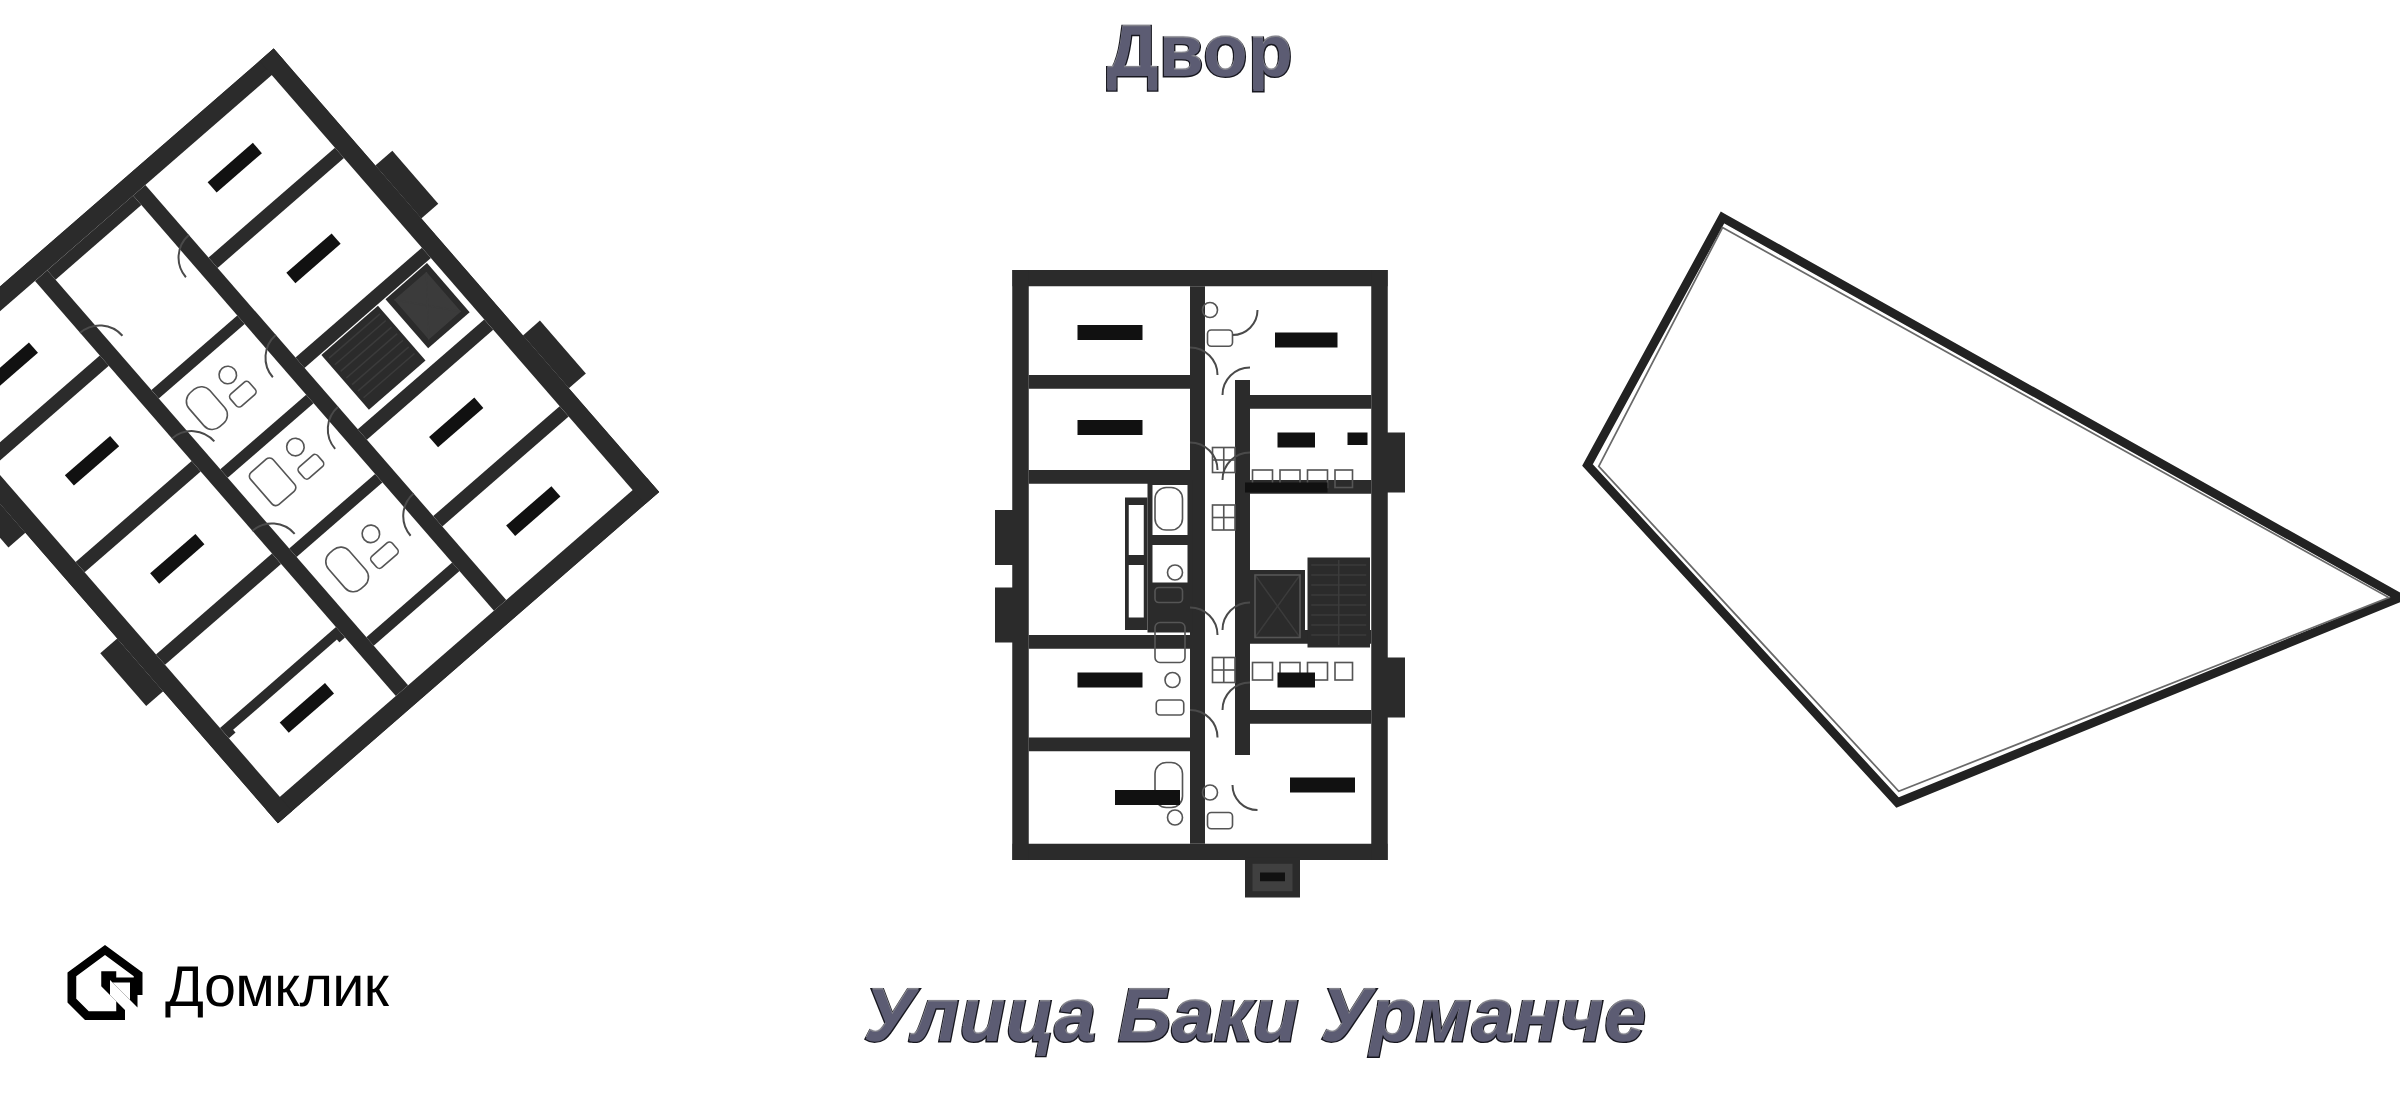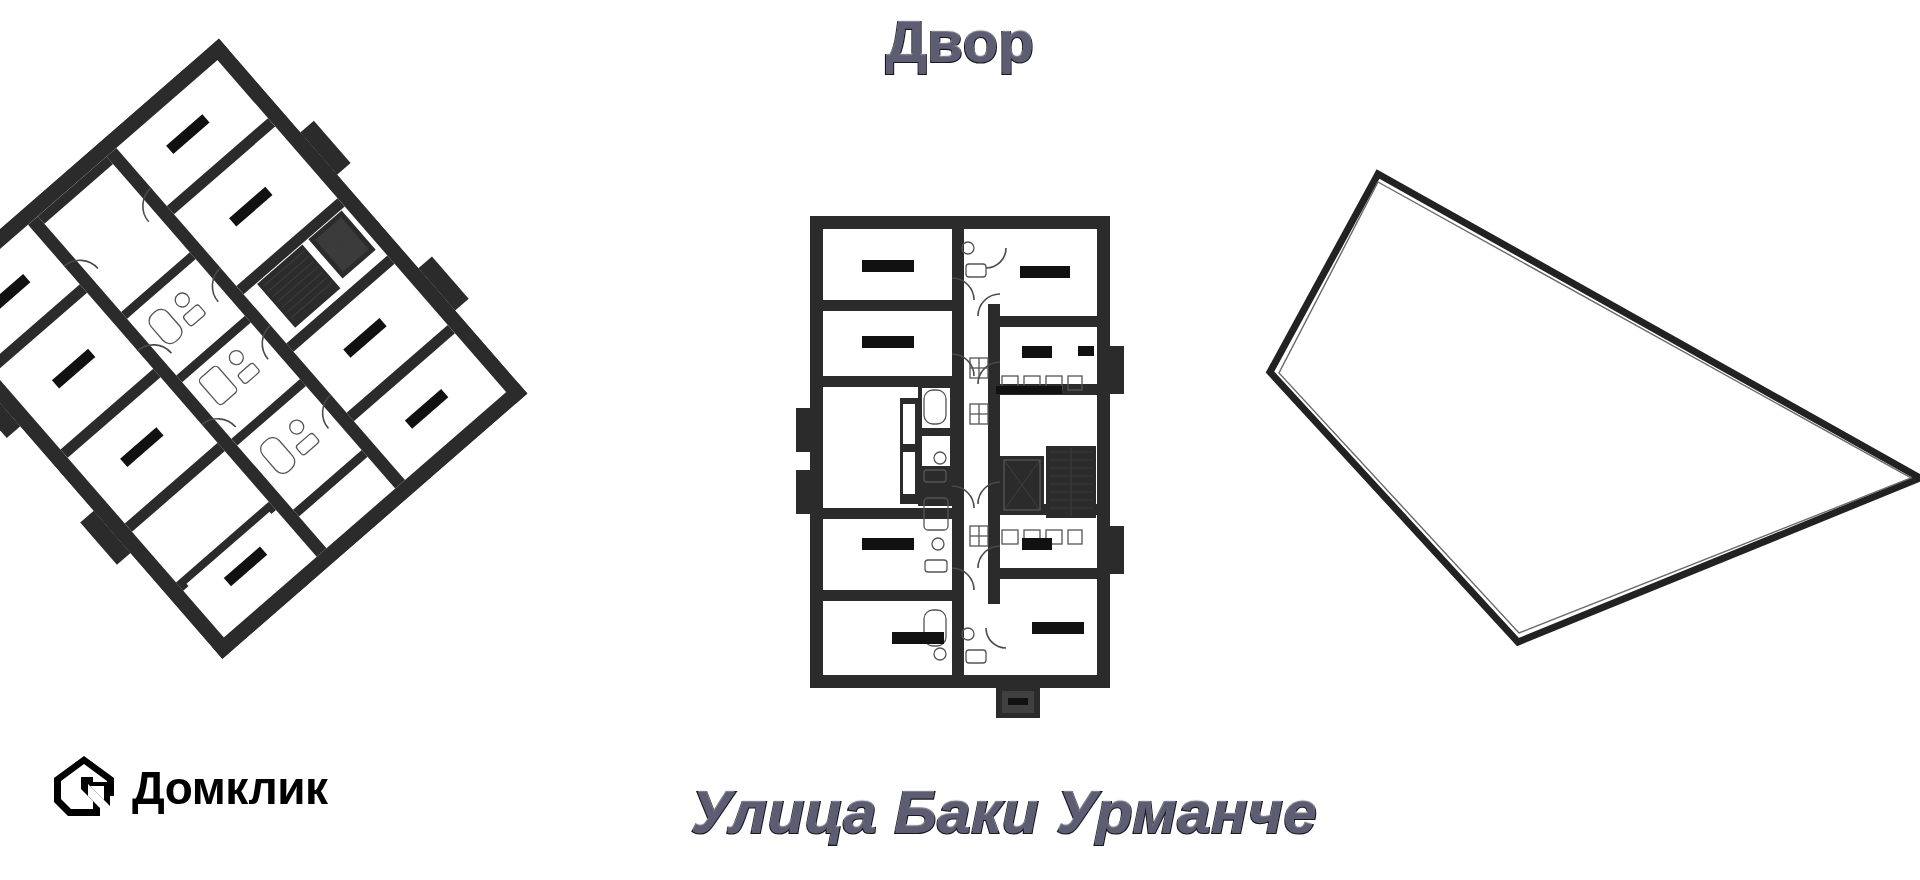--- a/index.html
+++ b/index.html
@@ -18,21 +18,21 @@
     -webkit-text-stroke:2.2px #17171f;
     paint-order:stroke fill;
     text-shadow:0 -2px 0 rgba(220,220,228,.55);
   }
   #label-yard{left:50%;transform:translateX(-50%);top:8px;font-size:58px;}
   #label-street{left:52.3%;transform:translateX(-50%);top:778px;font-size:60px;font-style:italic;}
 
   
   #watermark{position:absolute;left:48px;top:750px;display:flex;align-items:center;gap:12px;}
   #watermark .wm-text{
-    font-size:46px;font-weight:bold;color:#000;
+    font-size:46px;font-weight:normal;color:#000;
     -webkit-text-stroke:4px #ffffff;paint-order:stroke fill;
     letter-spacing:-0.5px;
   }
 
   
   .plan{position:absolute;}
   .plan svg{display:block;overflow:visible;}
 
   .w{fill:#2b2b2b;}             
   .room{fill:#ffffff;}

